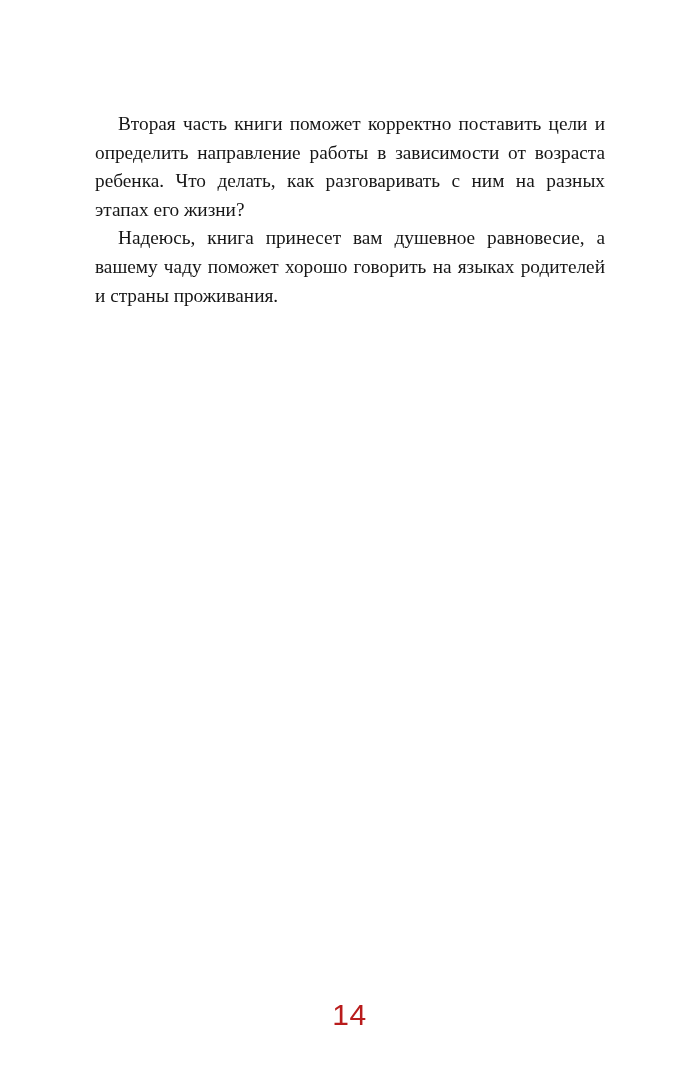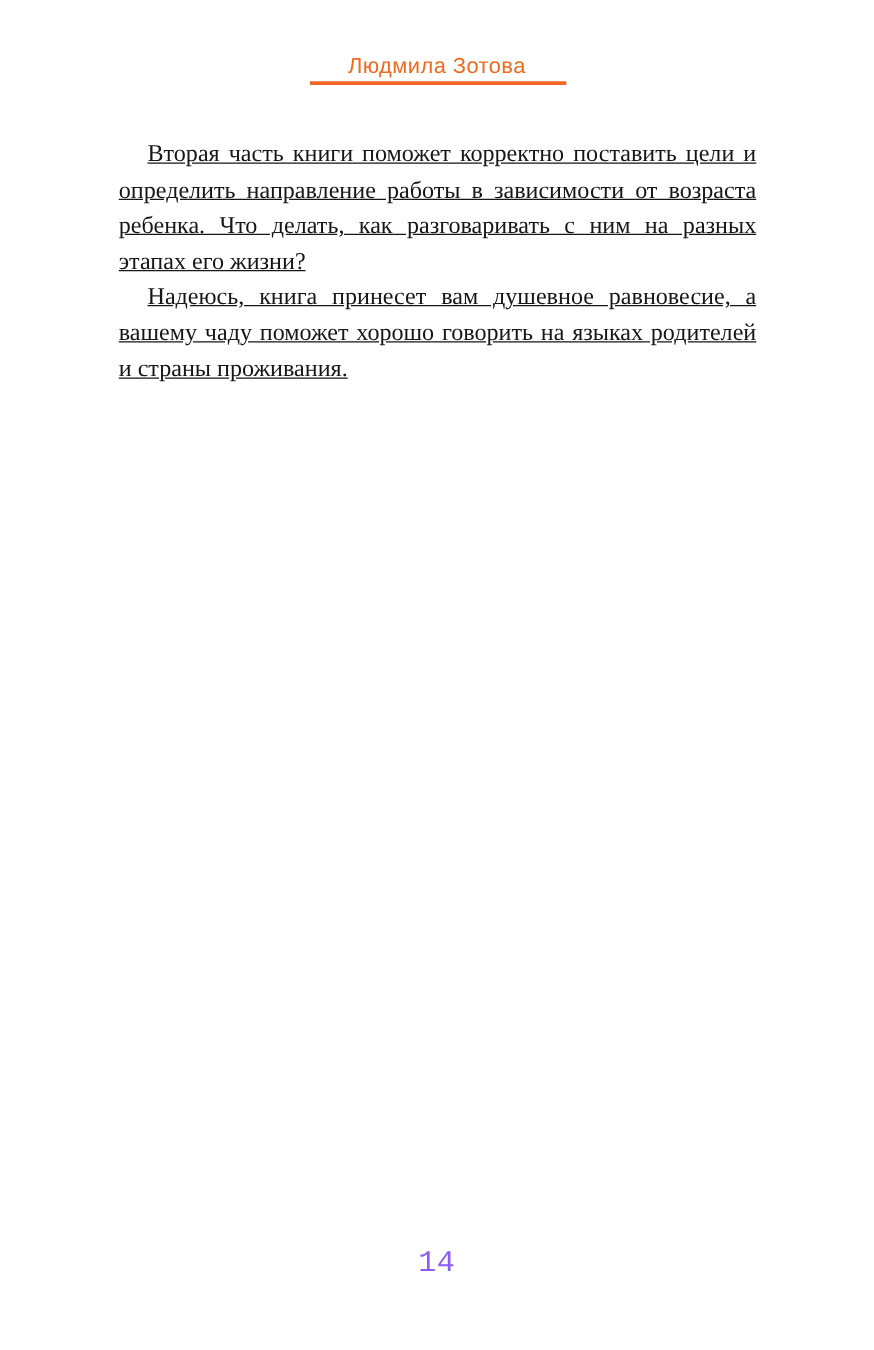--- a/index.html
+++ b/index.html
@@ -64,57 +64,52 @@
     font-size: 19.3px;
     line-height: 28.6px;
     text-align: justify;
     text-justify: inter-word;
     color: #161616;
     hyphens: manual;
     -webkit-hyphens: manual;
   }
   .para.indent {
     text-indent: 23px;
-    text-decoration: underline;
   }
   .para.noindent {
     text-indent: 0;
   }
   
   .para:last-child {
     text-align-last: left;
   }
 
   
   .folio {
     position: absolute;
     top: 1000px;
     left: 0;
     width: 699px;
     text-align: center;
     line-height: 1;
   }
   .folio-number {
     display: inline-block;
-    font-family: Liberation Mono, monospace;
-    font-size: 24px;
+    font-family: Liberation Sans, sans-serif;
+    font-size: 30px;
     font-weight: 400;
     letter-spacing: 0.5px;
-    color: #8b5cf6;
+    color: #b91c1c;
   }
 </style>
 </head>
 <body>
 
 <div class="page">
 
-  <header class="running-head">
-    <span class="running-head-title">Людмила Зотова</span>
-    <span class="running-head-rule"></span>
-  </header>
 
   <section class="textblock">
     <p class="para indent">Вторая часть книги поможет корректно поставить цели и определить направление работы в зависимости от возраста ребенка. Что делать, как разговаривать с ним на разных этапах его жизни?</p>
     <p class="para indent">Надеюсь, книга принесет вам душевное равновесие, а вашему чаду поможет хорошо говорить на языках родителей и страны проживания.</p>
   </section>
 
   <footer class="folio">
     <span class="folio-number">14</span>
   </footer>
 

